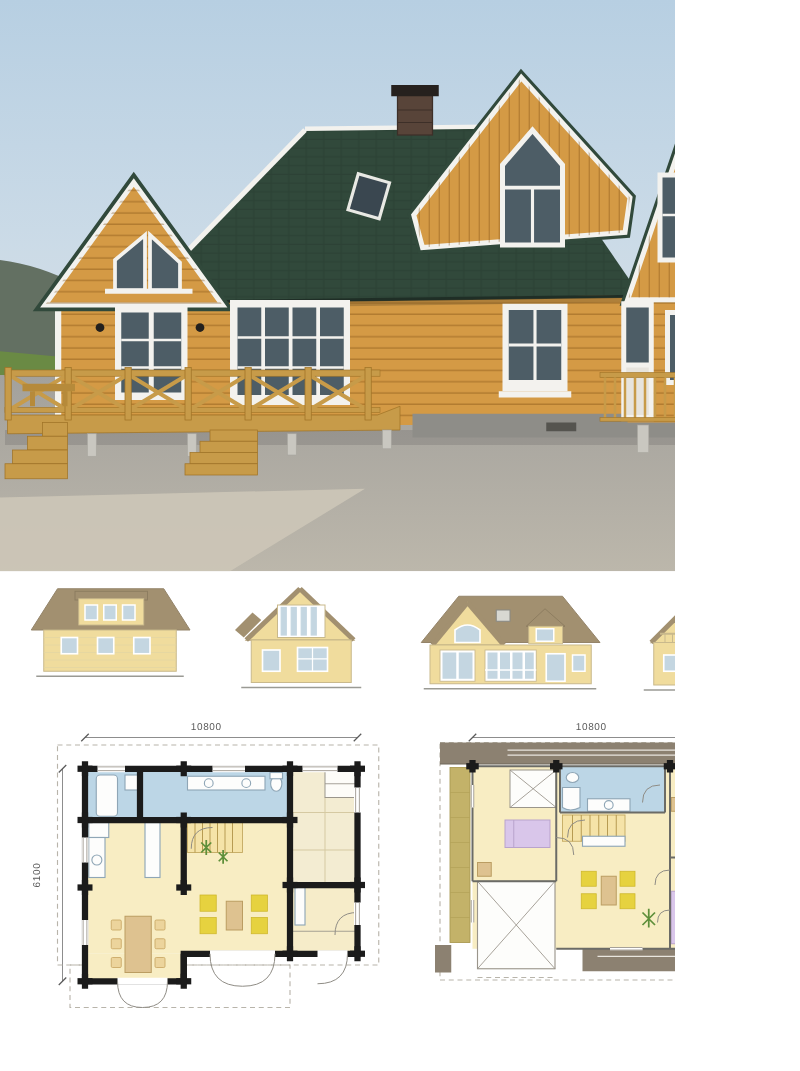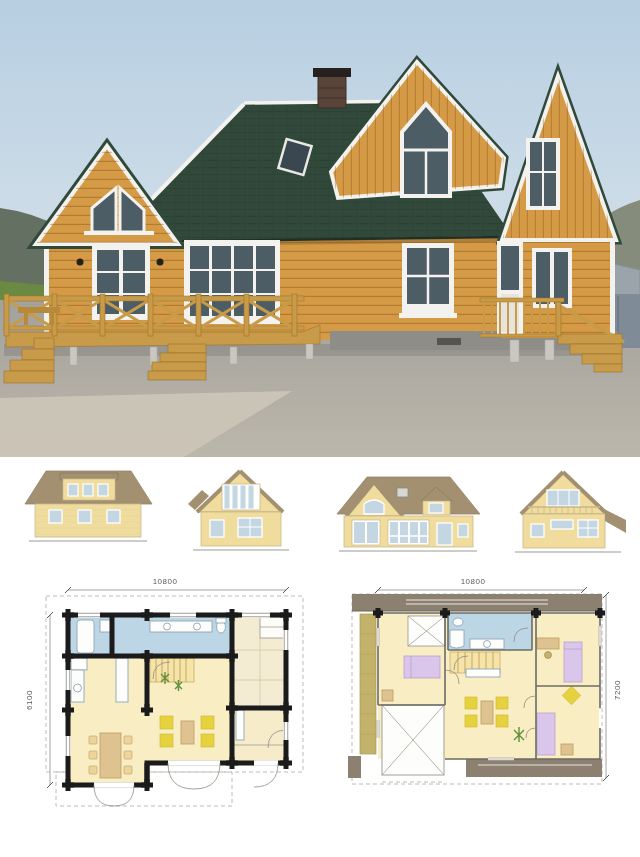--- a/index.html
+++ b/index.html
@@ -1,16 +1,16 @@
 <!DOCTYPE html>
 <html style="--sky_top: #b7cfe2; --sky_bottom: #dbe5ec; --roof_green: #31493b; --wall_wood: #d49a45; --trim: #f3f2ee; --glass: #4d5d66; --deck_wood: #c79b49; --deck_dark: #a07427; --gravel_top: #a3a19c; --gravel_bottom: #bcb7ab; --sand: #cbc5b6; --hill_left: #46523e; --hill_right: #73765f; --field_green: #6a8a44; --shed_wall: #7f8c98; --shed_roof: #9ba4aa; --foundation: #8e8d88; --elev_roof: #a29070; --elev_wall: #f0dc9d; --elev_window: #c4d6e1; --plan_wall: #1b1b1b; --plan_floor: #f8edc3; --plan_wet: #bcd6e6; --plan_tatami: #f3ecd2; --plan_roof_band: #8c8171; --plan_balcony: #c3b269; --plan_sofa: #e6d23f; --plan_bed: #d9c6ea; --plan_wood: #dec290; --plan_stairs: #f5e3a8;"><head>
 <meta charset="utf-8">
 <style>
   html,body{margin:0;padding:0;background:#ffffff;}
-  .stage{position:relative;width:640px;height:857px;background:#fff;overflow:hidden;
+  .stage{position:relative;width:540px;height:857px;background:#fff;overflow:hidden;
          font-family:"Liberation Sans",sans-serif;}
   .stage svg{position:absolute;display:block;}
   
   .f-roof{fill:var(--roof_green)}      .f-wallwood{fill:var(--wall_wood)}
   .f-trim{fill:var(--trim)}            .s-trim{stroke:var(--trim)}
   .f-glass{fill:var(--glass)}          .f-deck{fill:var(--deck_wood)}
   .s-deck{stroke:var(--deck_wood)}
   .f-found{fill:var(--foundation)}     .f-shedw{fill:var(--shed_wall)}
   .f-shedr{fill:var(--shed_roof)}      .f-hilll{fill:var(--hill_left)}
   .f-hillr{fill:var(--hill_right)}     .f-field{fill:var(--field_green)}

